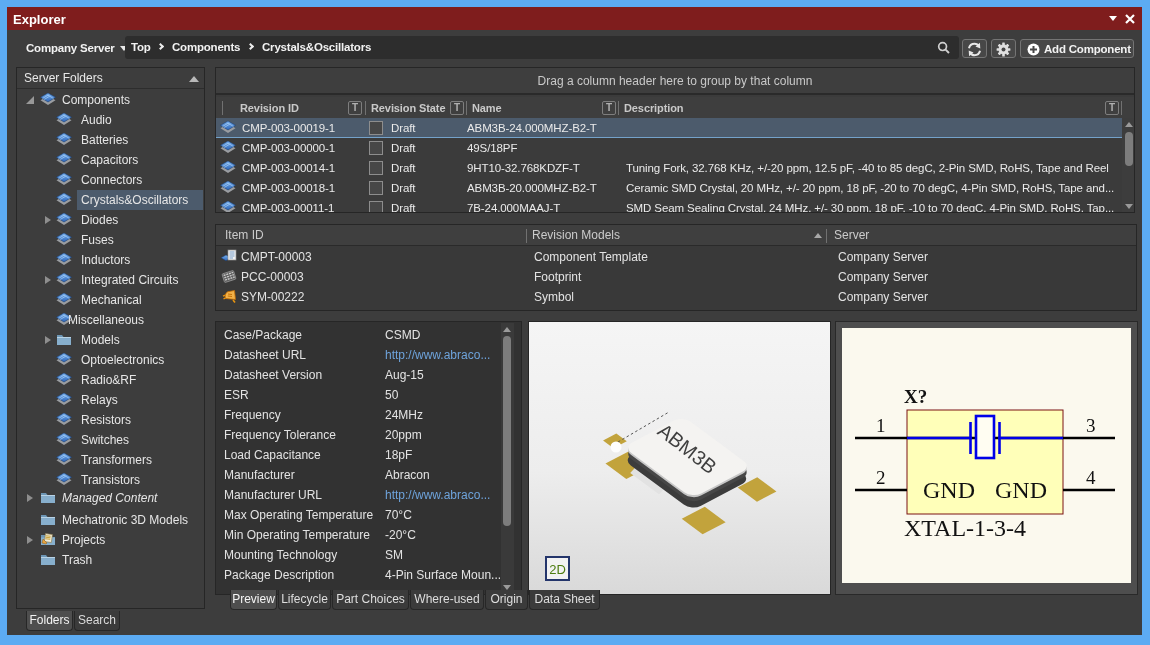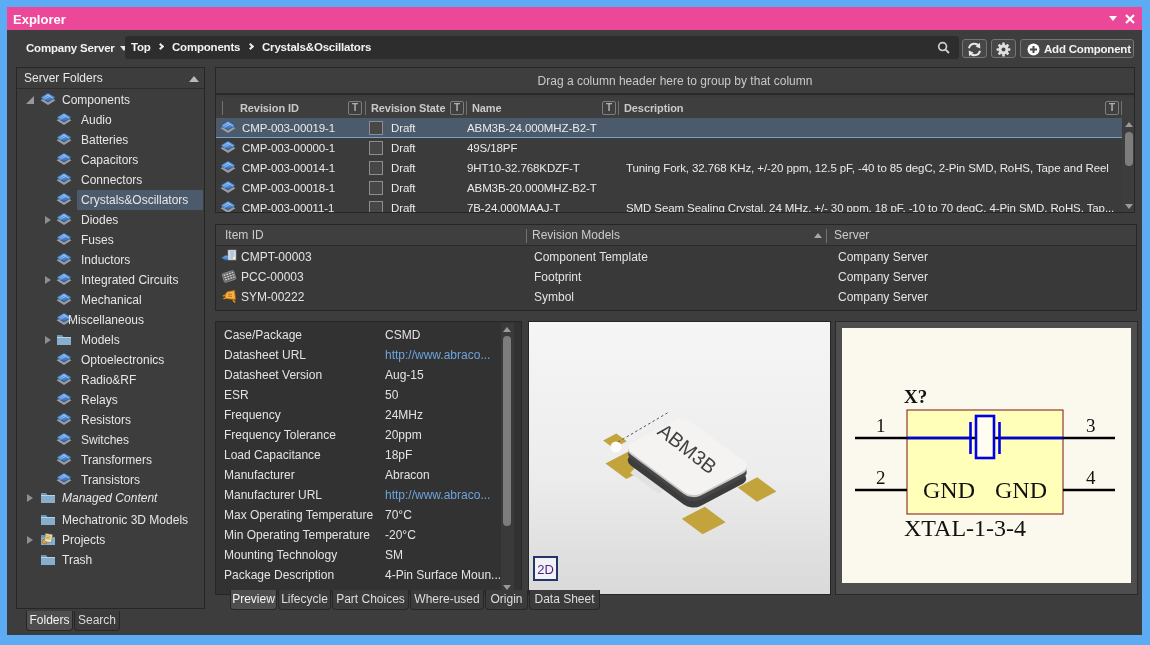--- a/index.html
+++ b/index.html
@@ -1,21 +1,21 @@
 <!DOCTYPE html>
 <html><head>
 <meta charset="utf-8">
 <style>
   * { margin:0; padding:0; box-sizing:border-box; }
   html,body { width:1150px; height:645px; overflow:hidden; }
   body { font-family:"Liberation Sans", sans-serif; font-size:12px; background:#5cabf3; position:relative; }
   #win { position:absolute; left:7px; top:7px; width:1135px; height:628px; background:#3d3d3d; }
   .abs { position:absolute; }
   
-  #titlebar { position:absolute; left:0; top:0; width:100%; height:23px; background:#ec4899; color:#fff; font-weight:bold; }
+  #titlebar { position:absolute; left:0; top:0; width:100%; height:23px; background:#7f1d1d; color:#fff; font-weight:bold; }
   
   #crumbbox { position:absolute; left:118px; top:29px; width:834px; height:23px; background:#2d2d2d; border-radius:3px; }
   .bc { position:absolute; top:0; height:23px; line-height:23px; color:#f2f2f2; font-weight:bold; font-size:11.5px; letter-spacing:-0.2px; white-space:nowrap; }
   .chev { position:absolute; top:8px; width:5px; height:5px; border-right:2px solid #ededed; border-top:2px solid #ededed; transform:rotate(45deg); }
   .tbtn { position:absolute; top:32px; height:19px; background:#474747; border:1px solid #747474; border-radius:3px; white-space:nowrap; font-size:11.5px; letter-spacing:-0.2px; }
   
   .panel { position:absolute; border:1px solid #262626; overflow:hidden; }
   
   #sidebar { left:9px; top:60px; width:189px; height:542px; background:#3d3d3d; }
   #sf-head { position:absolute; left:0; top:0; width:100%; height:21px; border-bottom:1px solid #2d2d2d; color:#e8e8e8; }
@@ -44,21 +44,21 @@
   #parampanel { left:208px; top:314px; width:307px; height:274px; background:#323232; color:#e3e3e3; }
   .prow { position:absolute; left:0; width:100%; height:20px; line-height:20px; }
   .prow .v { position:absolute; left:169px; white-space:nowrap; }
   .link { color:#6ea3db; }
   
   .sarrow-up { position:absolute; width:0; height:0; border-left:4px solid transparent; border-right:4px solid transparent; border-bottom:5px solid #9a9a9a; }
   .sarrow-dn { position:absolute; width:0; height:0; border-left:4px solid transparent; border-right:4px solid transparent; border-top:5px solid #9a9a9a; }
   .sthumb { position:absolute; background:#7d7d7d; border-radius:4px; }
   
   #p3d { left:521px; top:314px; width:303px; height:274px; background:linear-gradient(#f5f5f5 0%,#ededed 55%,#d9d9d9 100%); }
-  #btn2d { position:absolute; left:4px; top:234px; width:25px; height:25px; background:#f2f2f2; border:2px solid #24356b; color:#4c1d95; text-align:center; line-height:23px; font-size:13px; }
+  #btn2d { position:absolute; left:16px; top:234px; width:25px; height:25px; background:#f2f2f2; border:2px solid #24356b; color:#4d7c0f; text-align:center; line-height:23px; font-size:13px; }
   
   #sympanel { position:absolute; left:828px; top:314px; width:303px; height:274px; background:#4e4e4e; border:1px solid #292929; }
   #symbg { position:absolute; left:6px; top:6px; width:289px; height:255px; background:#fbf9ee; }
   
   .ptab { position:absolute; top:583px; height:20px; line-height:18px; text-align:center; color:#dedede; background:#3b3b3b; border:1px solid #272727; border-top:none; border-radius:0 0 4px 4px; }
   .ptab.active { background:#4e4e4e; color:#f4f4f4; }
 </style>
 </head>
 <body>
 <svg width="0" height="0" style="position:absolute;">
@@ -381,20 +381,21 @@
           <span class="cell" style="left:410px;text-align:center;">Tuning Fork, 32.768 KHz, +/-20 ppm, 12.5 pF, -40 to 85 degC, 2-Pin SMD, RoHS, Tape and Reel</span>
         </div>
         <div class="trow " style="top:110px;">
           <svg class="icon" style="left:4px;" width="16" height="14" viewBox="0 0 16 13">
             <use href="#chip"></use>
           </svg>
           <span class="cell" style="left:26px;">CMP-003-00018-1</span>
           <span class="cbx"></span>
           <span class="cell" style="left:175px;">Draft</span>
           <span class="cell" style="left:251px;">ABM3B-20.000MHZ-B2-T</span>
+          <span class="cell" style="left:410px;">Ceramic SMD Crystal, 20 MHz, +/- 20 ppm, 18 pF, -20 to 70 degC, 4-Pin SMD, RoHS, Tape and...</span>
         </div>
         <div class="trow " style="top:130px;">
           <svg class="icon" style="left:4px;" width="16" height="14" viewBox="0 0 16 13">
             <use href="#chip"></use>
           </svg>
           <span class="cell" style="left:26px;">CMP-003-00011-1</span>
           <span class="cbx"></span>
           <span class="cell" style="left:175px;">Draft</span>
           <span class="cell" style="left:251px;">7B-24.000MAAJ-T</span>
           <span class="cell" style="left:410px;">SMD Seam Sealing Crystal, 24 MHz, +/- 30 ppm, 18 pF, -10 to 70 degC, 4-Pin SMD, RoHS, Tap...</span>

